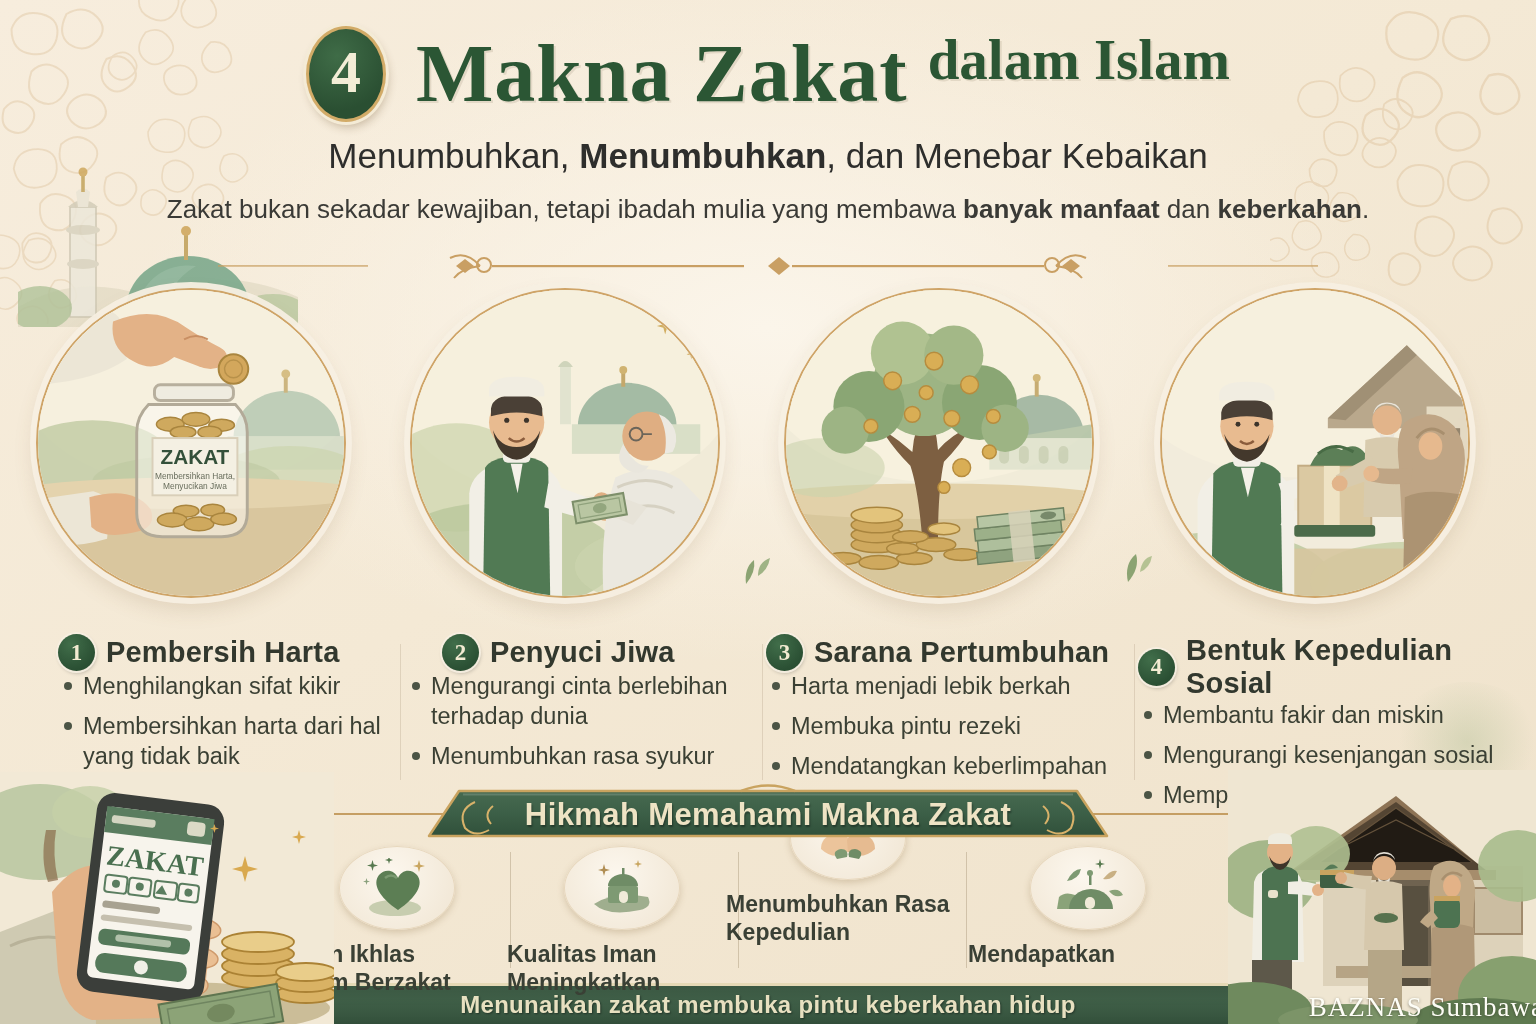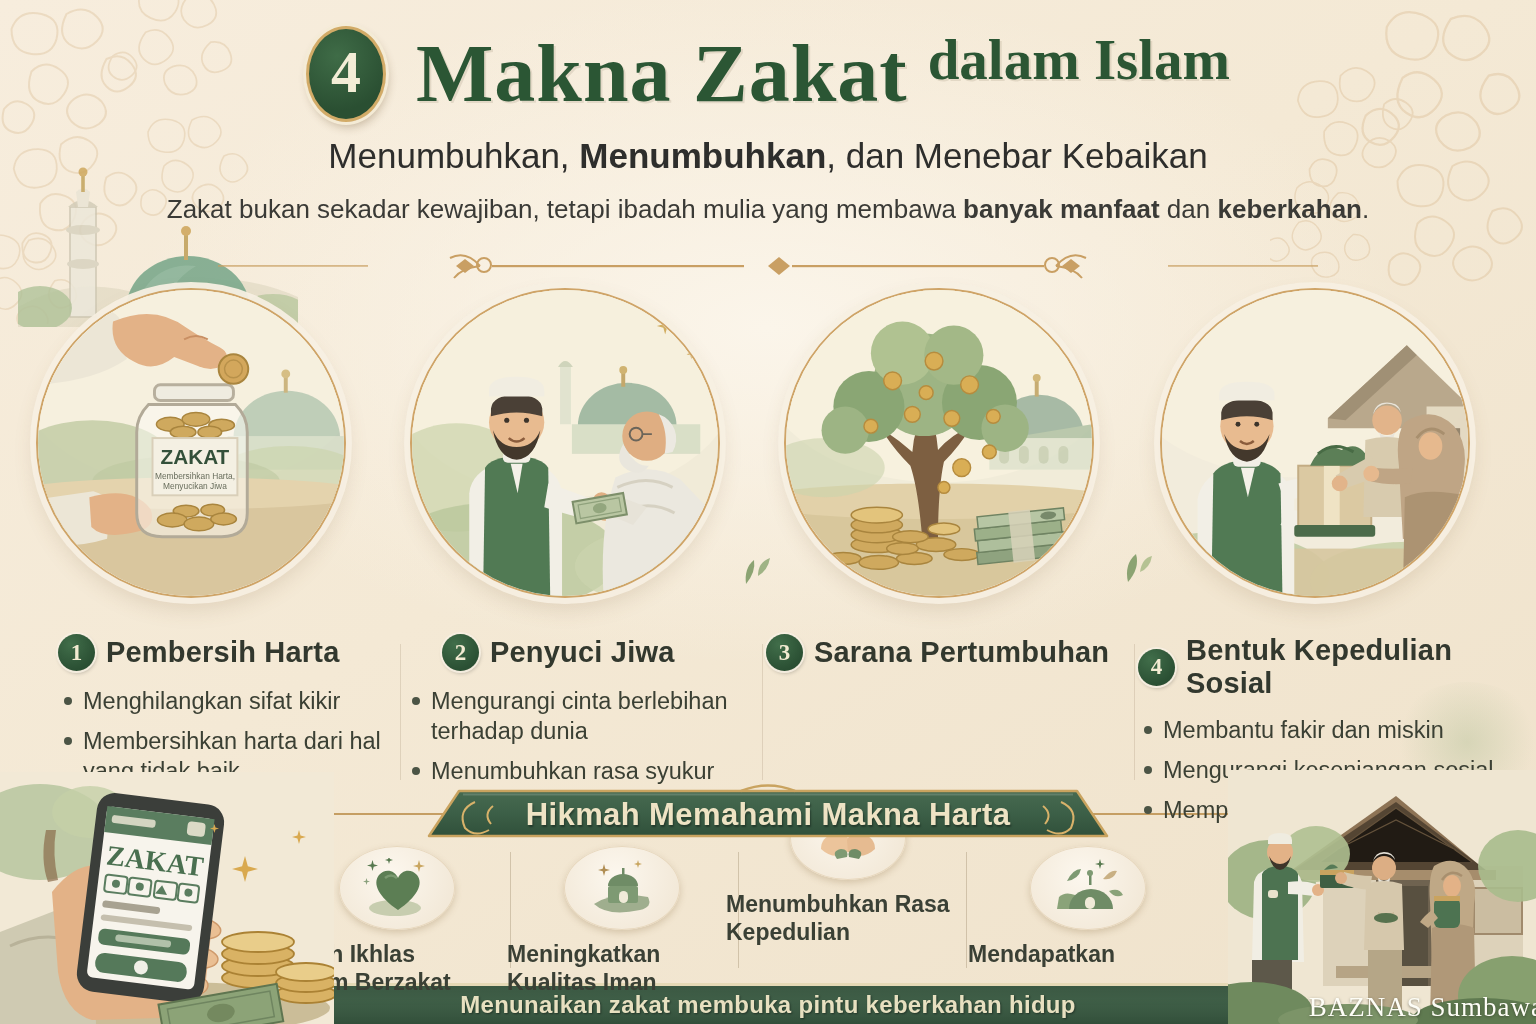--- a/index.html
+++ b/index.html
@@ -41,21 +41,21 @@
   .sec2{left:406px;top:634px;width:348px}
   .sec3{left:766px;top:634px;width:362px}
   .sec4{left:1138px;top:634px;width:386px}
   .section-title{display:flex;align-items:center;gap:11px}
   .sec2 .section-title{margin-left:36px}
   .num-badge{width:37px;height:37px;border-radius:50%;flex:0 0 37px;
     background:radial-gradient(circle at 35% 28%,#416e4a,#2a4f33 72%);color:#f2ebd2;
     font-family:"Liberation Serif",serif;font-weight:700;font-size:23px;display:flex;align-items:center;justify-content:center;
     box-shadow:0 0 0 2px rgba(247,239,226,.9),1px 2px 4px rgba(0,0,0,.28)}
   .section-title h3{font-size:29px;color:#32382e;font-weight:700;letter-spacing:.2px}
-  ul.bullets{list-style:none;margin-top:15px}
+  ul.bullets{list-style:none;}
   .bullets li{position:relative;padding-left:25px;font-size:23.5px;color:#3b4034;line-height:1.28;margin-bottom:10px}
   .bullets li::before{content:"";position:absolute;left:6px;top:11px;width:8px;height:8px;border-radius:50%;background:#4b5445}
   .col-sep{width:1px;top:644px;height:136px;background:rgba(150,128,98,.22);z-index:4}
 
   
   .banner-line{left:0;right:0;top:813px;height:2px;z-index:2;
     background:linear-gradient(90deg,rgba(197,158,99,0),#c59e63 12%,#c59e63 88%,rgba(197,158,99,0))}
   .banner{left:50%;transform:translateX(-50%);top:784px;width:690px;height:60px;z-index:6}
   .banner-text{position:absolute;inset:0;display:flex;align-items:center;justify-content:center;
     font-size:31px;font-weight:700;color:#eee3c4;letter-spacing:.4px;text-shadow:1px 2px 2px rgba(0,0,0,.35);padding-top:2px}
@@ -471,20 +471,25 @@
     <ul class="bullets">
       <li>Mengurangi cinta berlebihan terhadap dunia</li>
       <li>Menumbuhkan rasa syukur</li>
     </ul>
   </div>
   <div class="abs section sec3">
     <div class="section-title">
       <div class="num-badge">3</div>
       <h3>Sarana Pertumbuhan</h3>
     </div>
+    <ul class="bullets">
+      <li>Harta menjadi lebik berkah</li>
+      <li>Membuka pintu rezeki</li>
+      <li>Mendatangkan keberlimpahan</li>
+    </ul>
   </div>
   <div class="abs section sec4">
     <div class="section-title">
       <div class="num-badge">4</div>
       <h3>Bentuk Kepedulian Sosial</h3>
     </div>
     <ul class="bullets">
       <li>Membantu fakir dan miskin</li>
       <li>Mengurangi kesenjangan sosial</li>
       <li>Memperkuat ukhuwah Islamiyah</li>
@@ -497,21 +502,21 @@
       <path d="M36 7 L654 7 L684 52 L6 52 Z" fill="url(#bannerGrad)" stroke="#c9a35f" stroke-width="2.5" stroke-linejoin="round"></path>
       <path d="M40 10.5 L650 10.5" stroke="rgba(255,255,255,.16)" stroke-width="2"></path>
       <path d="M318 7 q27 -11 54 0" fill="none" stroke="#c9a35f" stroke-width="2.5"></path>
       <g stroke="#d8b26a" fill="none" stroke-width="2">
         <path d="M52 18 q-18 8 -10 26 q10 10 24 2"></path>
           <path d="M70 22 q-10 8 -2 18"></path>
         <path d="M638 18 q18 8 10 26 q-10 10 -24 2"></path>
           <path d="M620 22 q10 8 2 18"></path>
       </g>
     </svg>
-    <div class="banner-text">Hikmah Memahami Makna Harta</div>
+    <div class="banner-text">Hikmah Memahami Makna Zakat</div>
   </div>
 
   <div class="abs ben-sep" style="left:510px"></div>
   <div class="abs ben-sep" style="left:738px"></div>
   <div class="abs ben-sep" style="left:966px"></div>
 
   <div class="abs benefit b1">
     <div class="icon-oval">
       <svg width="72" height="60" viewBox="0 0 72 60">
         <ellipse cx="34" cy="50" rx="26" ry="8" fill="#c7cdaf"></ellipse>
@@ -535,22 +540,22 @@
         <path d="M8 46 q20 -13 54 -7 q5 10 -8 13 q-32 7 -46 -6 Z" fill="#9fae8e"></path>
         <rect x="22" y="28" width="30" height="17" rx="2" fill="#7e9a73"></rect>
         <path d="M22 28 a15 12 0 0 1 30 0 Z" fill="#6f8c66"></path>
         <rect x="36" y="10" width="2.5" height="8" fill="#6f8c66"></rect>
         <rect x="33" y="33" width="9" height="12" rx="4.5" fill="#f0ead8"></rect>
         <use href="#spark" x="12" y="6" width="12 " height="12" fill="#b08d52"></use>
         <use href="#spark" x="48" y="2" width="8" height="8" fill="#c9a660"></use>
       </svg>
     </div>
     <div class="benefit-label">
+      <div>Kualitas Iman</div>
       <div>Meningkatkan</div>
-      <div>Kualitas Iman</div>
     </div>
   </div>
 
   <div class="abs benefit b3">
     <div class="icon-oval">
       <svg width="74" height="62" viewBox="0 0 74 62">
         <path d="M37 30 C27 23 23 16 27 11 C30 7 36 8 37 13 C38 8 44 7 47 11 C51 16 47 23 37 30 Z" fill="#6d9160"></path>
         <path d="M10 42 q0 -12 13 -15 q12 -2 15 6 l-1 12 q-14 9 -27 -3 Z" fill="#ecc49b"></path>
         <path d="M64 42 q0 -12 -13 -15 q-12 -2 -15 6 l1 12 q14 9 27 -3 Z" fill="#e6bb91"></path>
         <path d="M26 52 q-6 -8 4 -10 q8 0 6 8 Z" fill="#7e9a73"></path>

